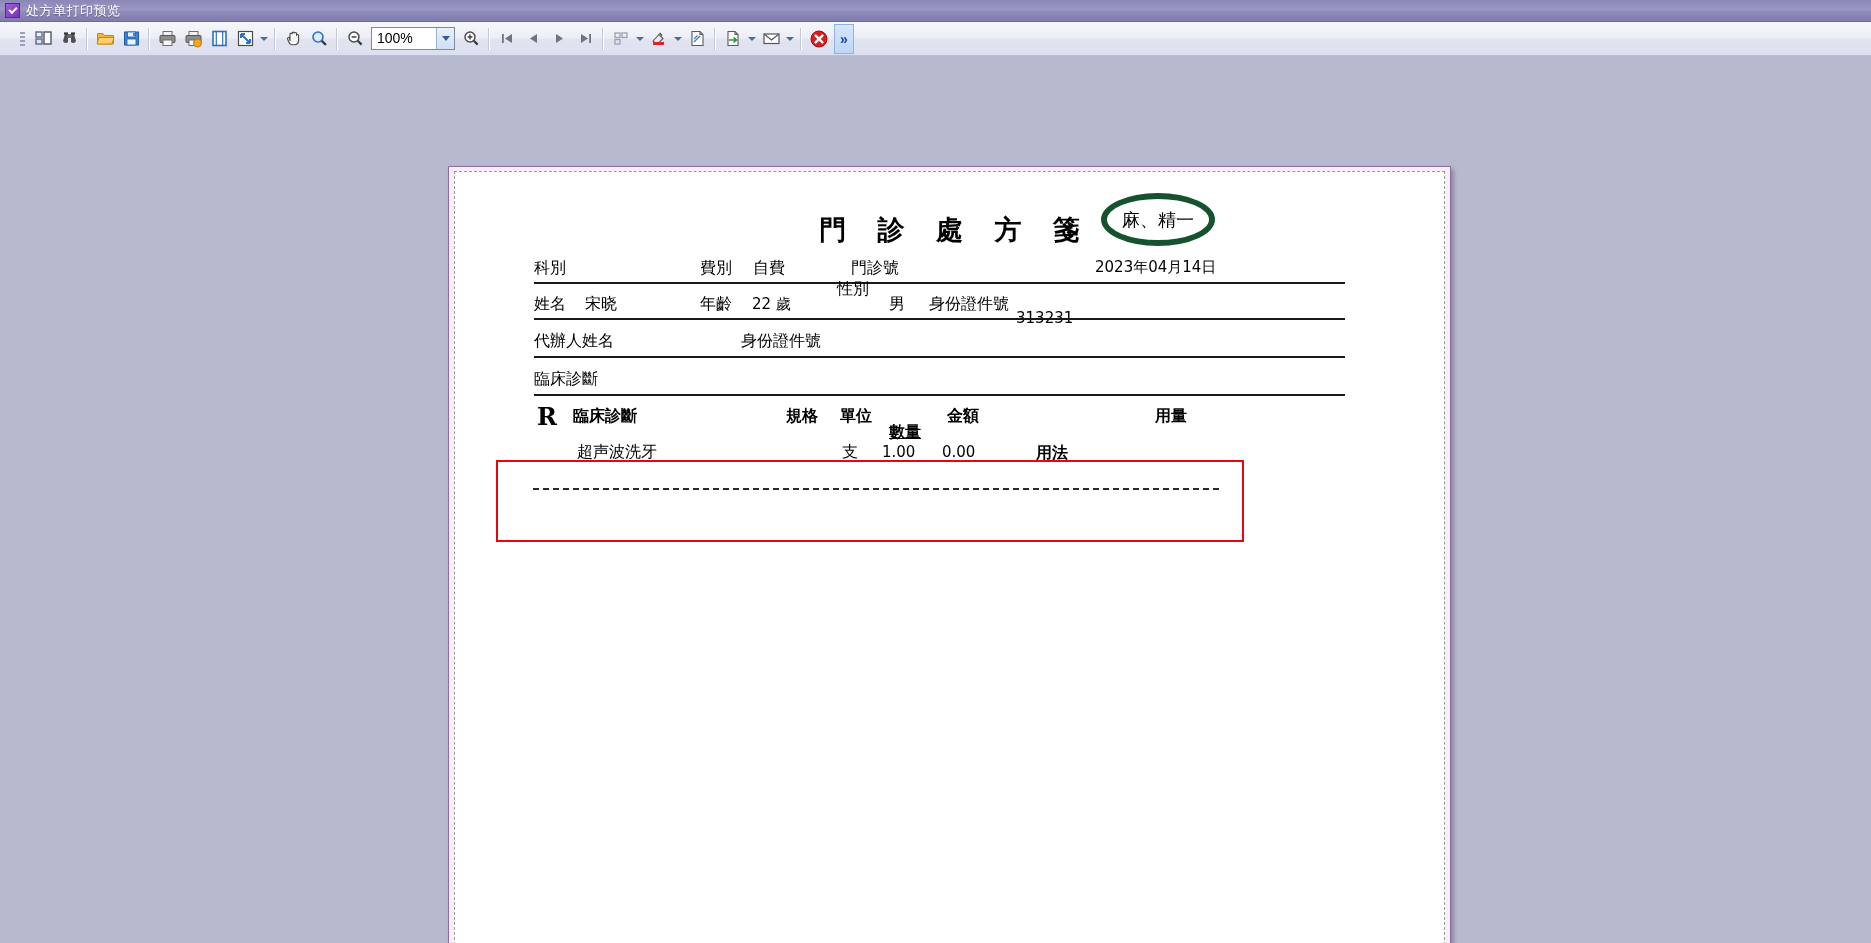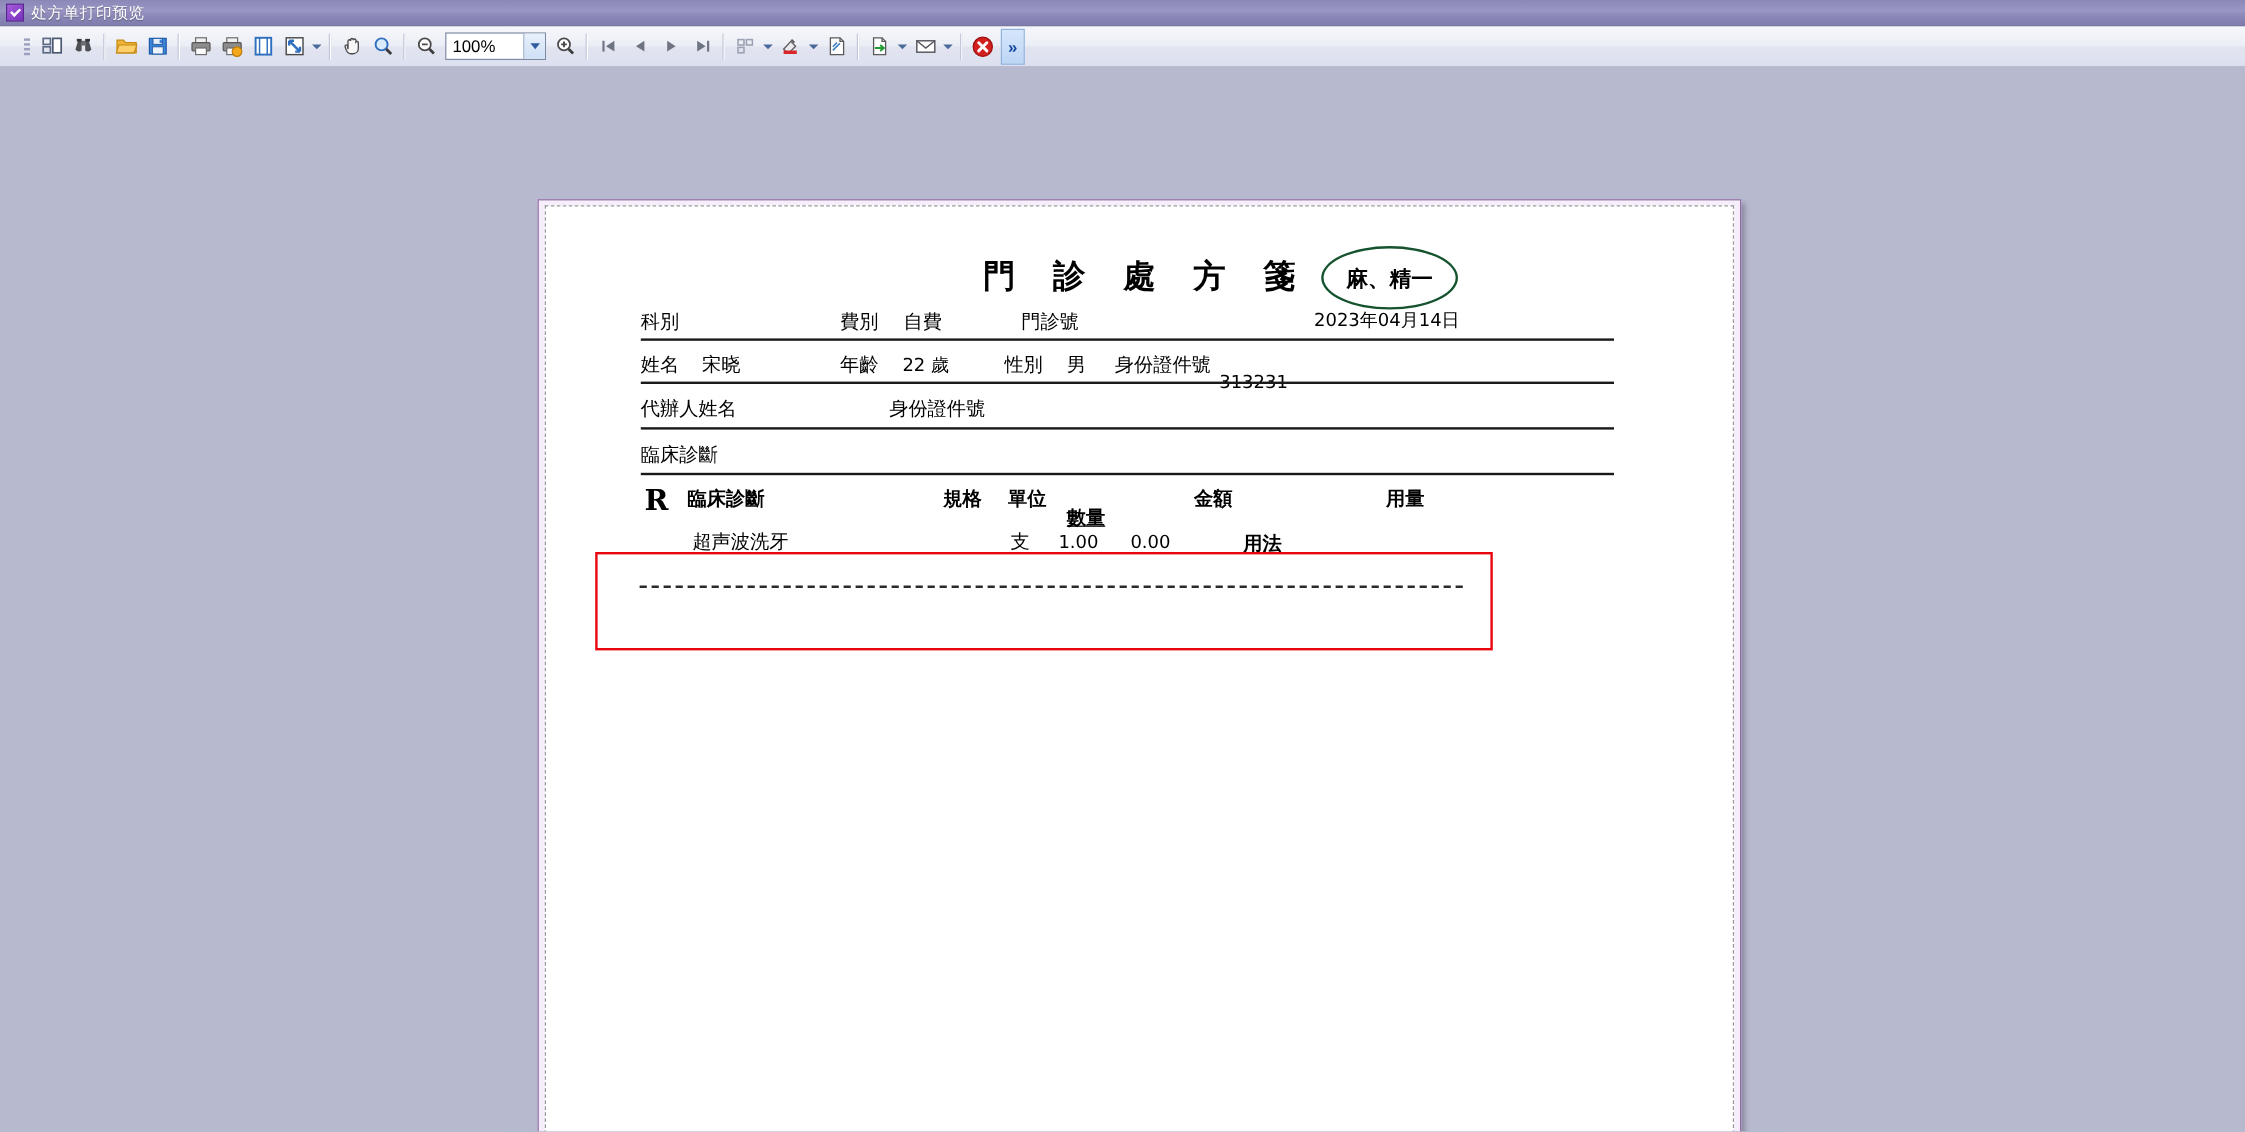--- a/index.html
+++ b/index.html
@@ -204,27 +204,27 @@
     position: absolute;
     left: 0; right: 0; top: 40px;
     text-align: center;
     font-size: 27px;
     font-weight: bold;
     letter-spacing: 11px;
     padding-left: 11px;
   }
   .stamp {
     position: absolute;
-    left: 646px; top: 33px;
+    left: 646px; top: 21px;
     width: 114px; height: 53px;
-    border: 2px solid #14532d;
+    border: 6px solid #14532d;
     border-radius: 50%;
     display: flex; align-items: center; justify-content: center;
     font-size: 18px;
-    font-weight: bold;
+    font-weight: normal;
     box-sizing: border-box;
   }
 
   .rule {
     position: absolute;
     left: 79px; width: 811px;
     height: 0;
     border-top: 2px solid #1a1a1a;
   }
 
@@ -491,42 +491,42 @@
           <div class="f" style="left:298px; top:88px;">自費</div>
           <div class="f" style="left:396px; top:88px;">門診號</div>
           <div class="f" style="left:470px; top:88px;"></div>
           <div class="f num" style="left:640px; top:88px;">2023年04月14日</div>
           <div class="rule" style="top:110px;"></div>
 
           <div class="f" style="left:79px;  top:124px;">姓名</div>
           <div class="f" style="left:130px; top:124px;">宋晓</div>
           <div class="f" style="left:245px; top:124px;">年齡</div>
           <div class="f num" style="left:297px; top:125px;">22 歲</div>
-          <div class="f" style="left:382px; top:124px;">性別</div>
+          <div class="f" style="left:382px; top:109px;">性別</div>
           <div class="f" style="left:434px; top:124px;">男</div>
           <div class="f" style="left:474px; top:124px;">身份證件號</div>
           <div class="f num" style="left:561px; top:139px;">313231</div>
           <div class="rule" style="top:146px;"></div>
 
           <div class="f" style="left:79px;  top:161px;">代辦人姓名</div>
           <div class="f" style="left:175px; top:161px;"></div>
           <div class="f" style="left:286px; top:161px;">身份證件號</div>
           <div class="f" style="left:372px; top:161px;"></div>
           <div class="rule" style="top:184px;"></div>
 
           <div class="f" style="left:79px;  top:199px;">臨床診斷</div>
           <div class="f" style="left:175px; top:199px;"></div>
           <div class="rule" style="top:222px;"></div>
 
           <div class="rx" style="left:82px; top:230px;">R</div>
           <div class="f b" style="left:118px; top:236px;">臨床診斷</div>
           <div class="f b" style="left:331px; top:236px;">規格</div>
           <div class="f b" style="left:385px; top:236px;">單位</div>
           <div class="f b" style="left:434px; top:252px;text-decoration:underline;">數量</div>
-          <div class="f b" style="left:492px; top:236px;margin-left:48px;">金額</div>
+          <div class="f b" style="left:492px; top:236px;">金額</div>
           <div class="f b" style="left:581px; top:248px;margin-top:25px;">用法</div>
           <div class="f b" style="left:700px; top:236px;">用量</div>
 
           <div class="f" style="left:122px; top:272px;">超声波洗牙</div>
           <div class="f" style="left:331px; top:272px;"></div>
           <div class="f" style="left:387px; top:272px;">支</div>
           <div class="f num" style="left:427px; top:273px;">1.00</div>
           <div class="f num" style="left:487px; top:273px;">0.00</div>
           <div class="f" style="left:581px; top:272px;"></div>
           <div class="f" style="left:700px; top:272px;"></div>

